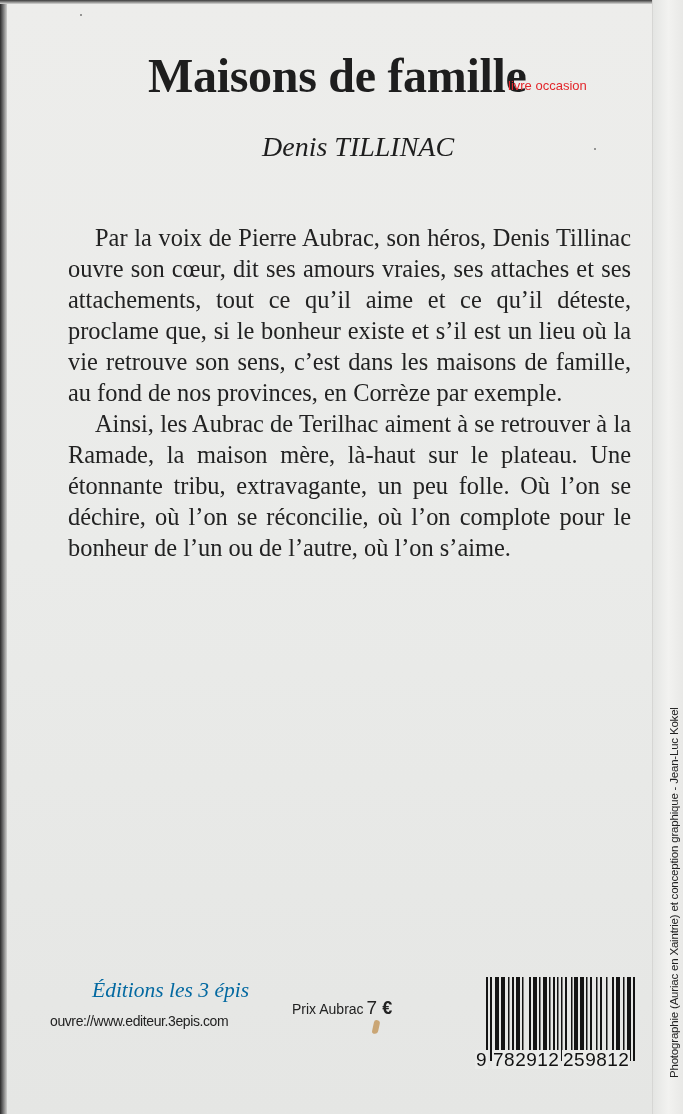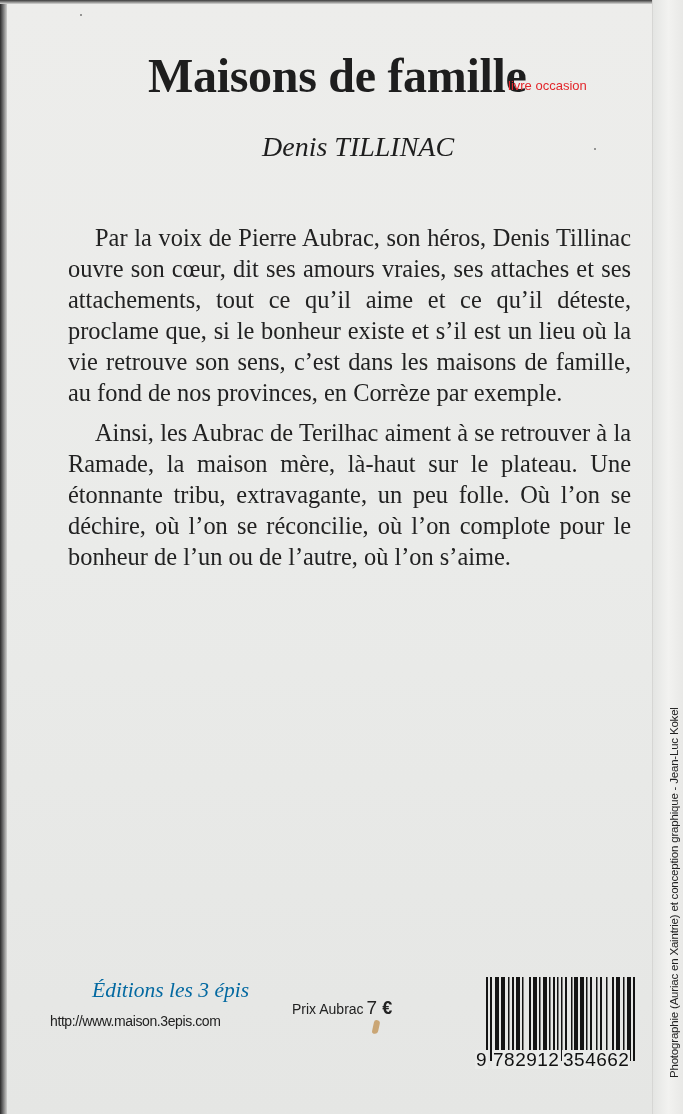--- a/index.html
+++ b/index.html
@@ -44,21 +44,21 @@
       font-style: italic; font-size: 28px; color: #1e1e1e; white-space: nowrap; line-height: 1; margin-left: 32px;
     }
     .blurb {
       position: absolute; left: 68px; top: 222px; width: 563px;
       font-family: "Liberation Serif", serif;
       font-size: 24.4px; line-height: 31px; text-align: justify;
       color: #222;
       hyphens: none;
     }
     .blurb p { margin: 0; text-indent: 27px; }
-    .blurb p + p { margin-top: 9px; }
+    .blurb p + p { margin-top: 0; }
     .publisher {
       position: absolute; left: 92px; top: 978px;
       font-family: "Liberation Serif", serif;
       font-style: italic; font-size: 21.5px; color: #0369a1; white-space: nowrap;
     }
     .url {
       position: absolute; left: 50px; top: 1013px;
       font-family: "Liberation Sans", sans-serif;
       font-size: 14px; color: #222; white-space: nowrap; letter-spacing: -0.4px;
     }
@@ -104,21 +104,21 @@
 <div class="title">Maisons de famille</div>
 <div class="watermark">livre occasion</div>
 <div class="author">Denis TILLINAC</div>
 
 <div class="blurb">
   <p>Par la voix de Pierre Aubrac, son héros, Denis Tillinac ouvre son cœur, dit ses amours vraies, ses attaches et ses attachements, tout ce qu’il aime et ce qu’il déteste, proclame que, si le bonheur existe et s’il est un lieu où la vie retrouve son sens, c’est dans les maisons de famille, au fond de nos provinces, en Corrèze par exemple.</p>
   <p>Ainsi, les Aubrac de Terilhac aiment à se retrouver à la Ramade, la maison mère, là-haut sur le plateau. Une étonnante tribu, extravagante, un peu folle. Où l’on se déchire, où l’on se réconcilie, où l’on complote pour le bonheur de l’un ou de l’autre, où l’on s’aime.</p>
 </div>
 
 <div class="publisher">Éditions les 3 épis</div>
-<div class="url">http://www.maison.3epis.com</div>
+<div class="url">ouvre://www.editeur.3epis.com</div>
 
 <div class="price">
   <span>Prix Aubrac</span><span class="amount">7</span><span class="currency">€</span>
 </div>
 <div class="stain"></div>
 
 <div class="barcode">
   <svg width="150" height="100" viewBox="0 0 150 100">
     <g fill="#141414">
       <rect x="0" y="0" width="2" height="84"></rect>
@@ -149,18 +149,18 @@
       <rect x="126" y="0" width="2" height="76"></rect>
       <rect x="130" y="0" width="4" height="76"></rect>
       <rect x="137" y="0" width="1.5" height="76"></rect>
       <rect x="141" y="0" width="4" height="84"></rect>
       <rect x="147" y="0" width="2" height="84"></rect>
     </g>
   </svg>
 </div>
 <div class="barcode-digits" style="left:475px;">9</div>
 <div class="barcode-digits" style="left:492px; letter-spacing:0.5px;">782912</div>
-<div class="barcode-digits" style="left:562px; letter-spacing:0.5px;">354662</div>
+<div class="barcode-digits" style="left:562px; letter-spacing:0.5px;">259812</div>
 
 <div class="credit">Photographie (Auriac en Xaintrie) et conception graphique - Jean-Luc Kokel</div>
 
 <div class="speck" style="left:594px; top:148px;"></div>
 <div class="speck" style="left:80px; top:14px;"></div>
 
 </body></html>

